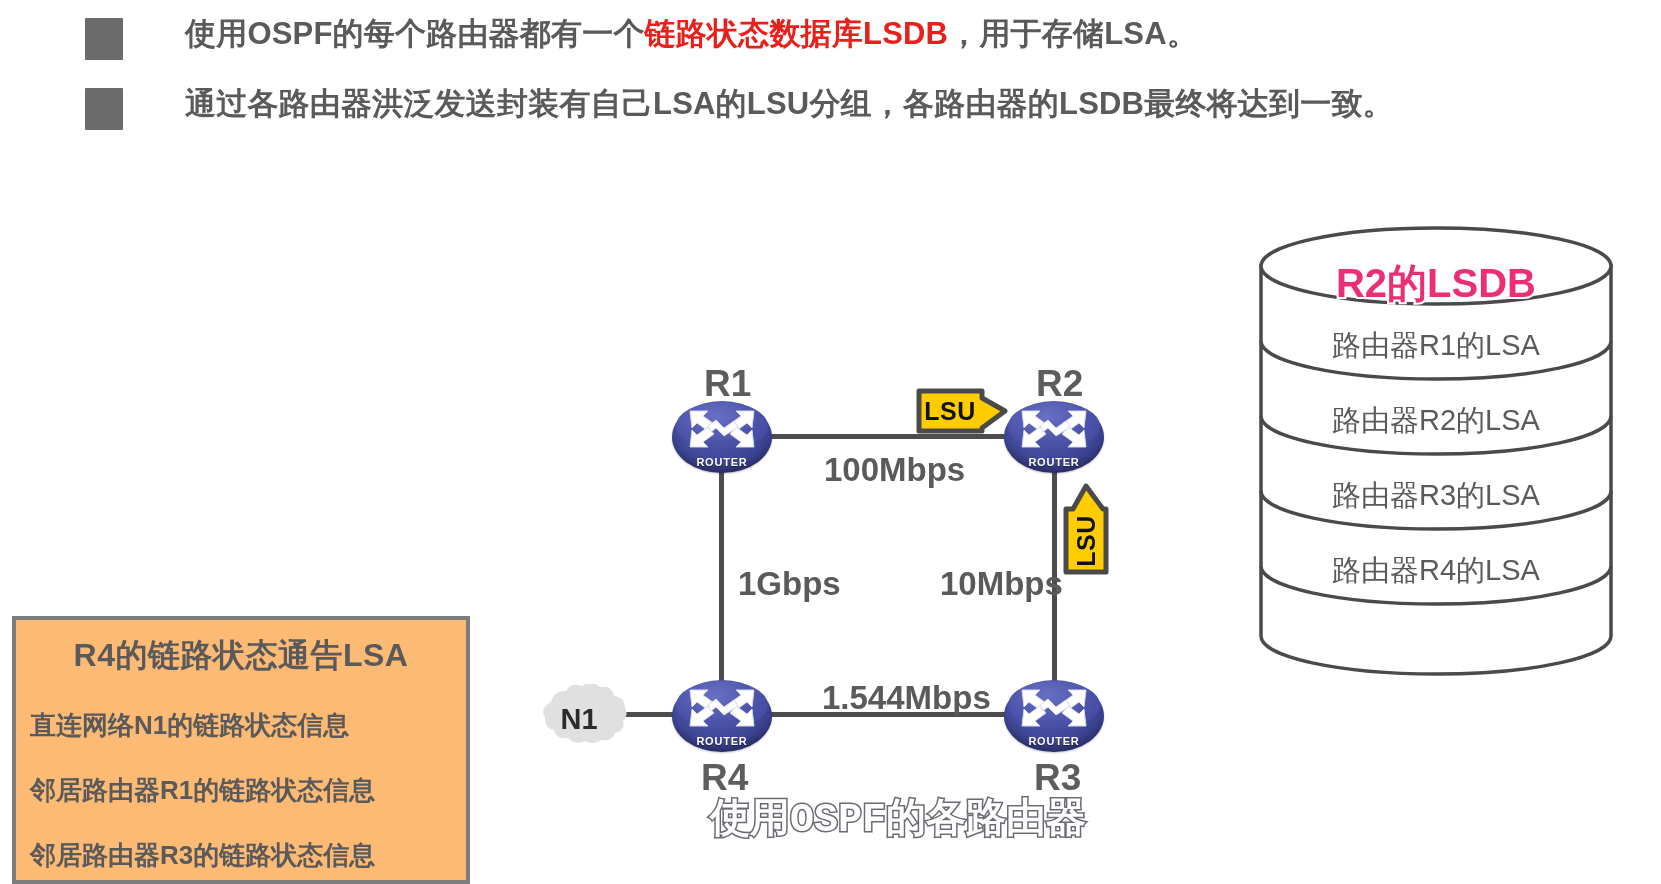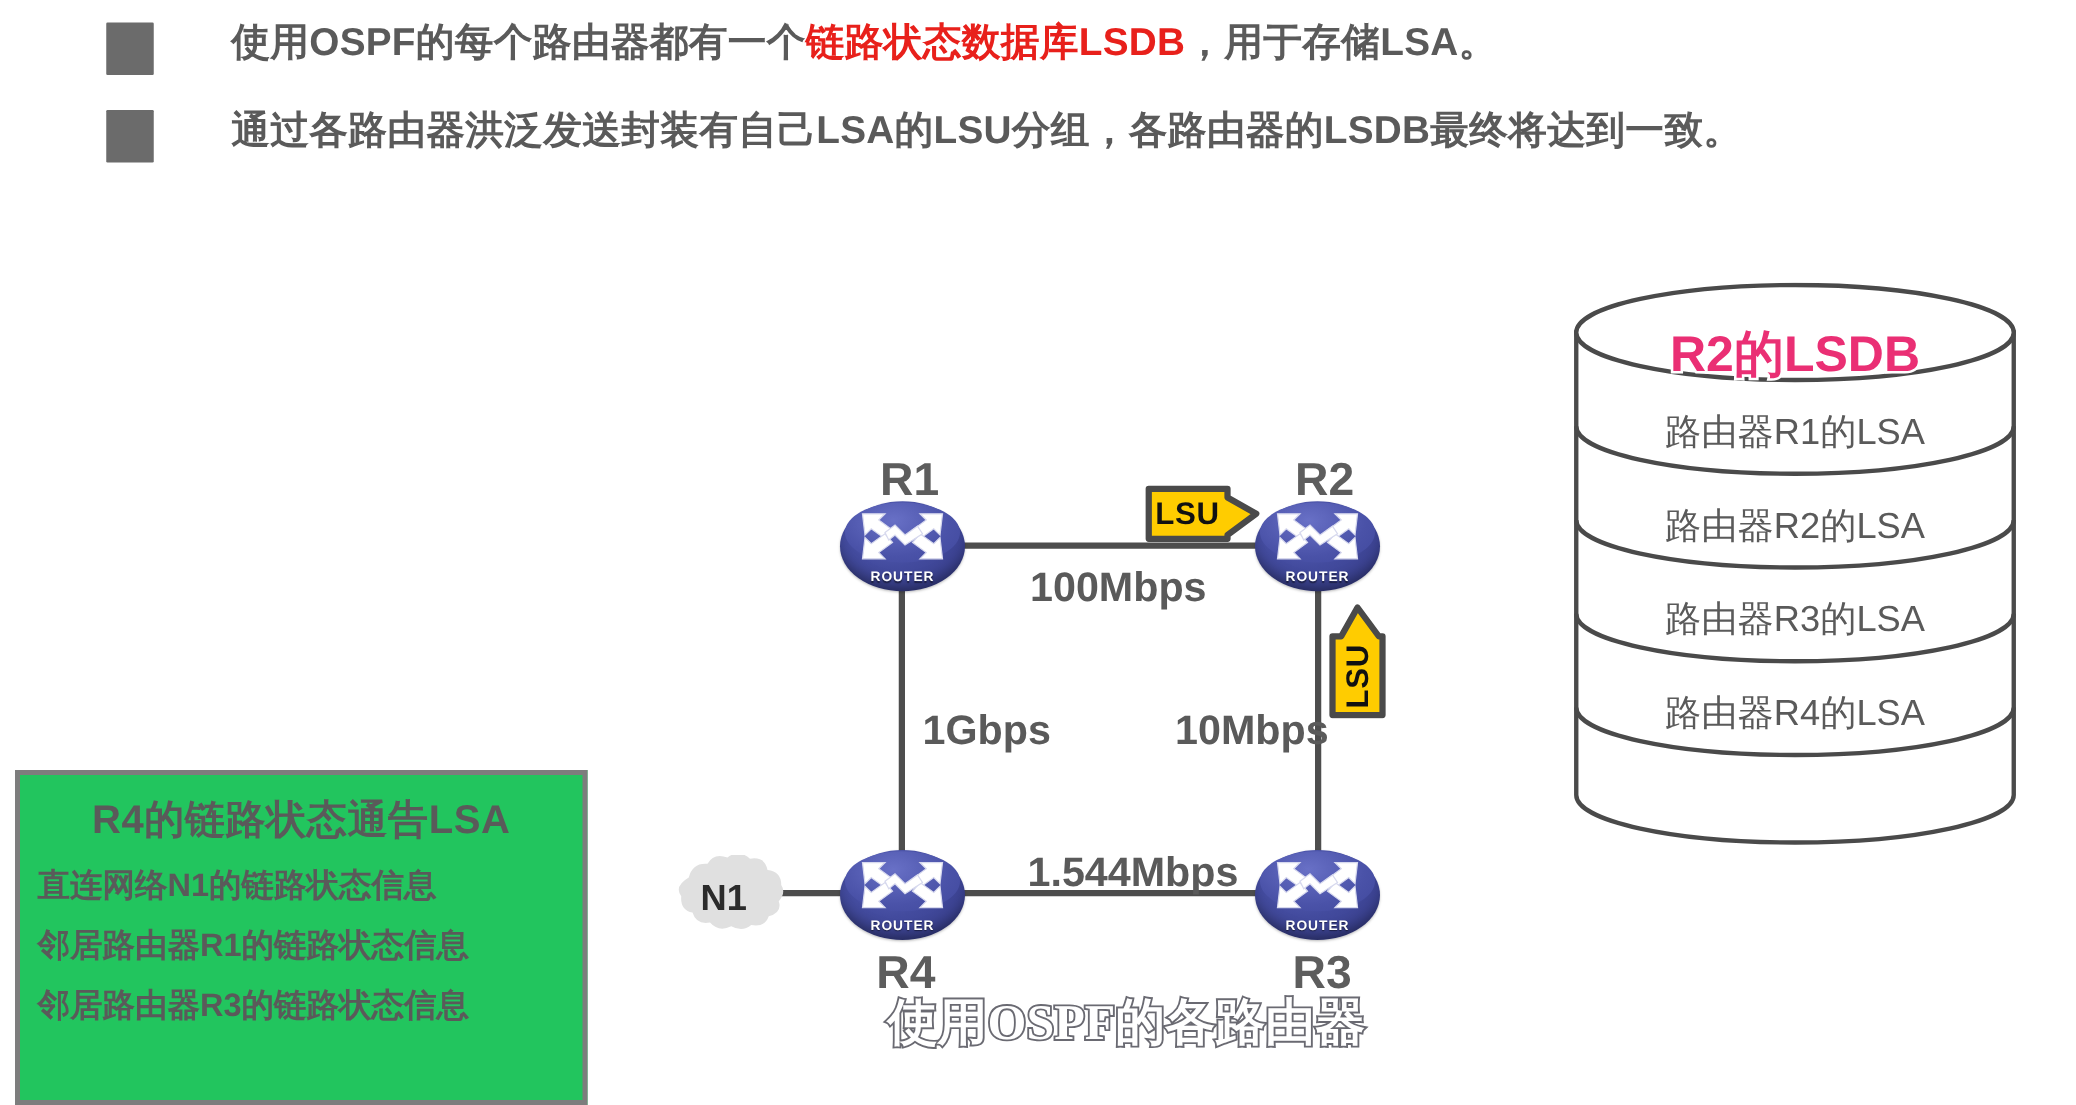--- a/index.html
+++ b/index.html
@@ -83,35 +83,35 @@
     transform:rotate(-90deg);
     font-family:"Liberation Sans","DejaVu Sans",sans-serif;
   }
 
   
   .caption{
     position:absolute;left:710px;top:790px;
     font-size:40px;font-weight:bold;color:#ffffff;white-space:nowrap;
     -webkit-text-stroke:3px #6a6a72;
     paint-order:stroke fill;
-    font-family:Liberation Serif, serif;
+    font-family:Liberation Mono, monospace;
   }
 
   
   .lsa-box{
     position:absolute;left:12px;top:616px;width:458px;height:268px;
-    border:4px solid #7d7d7d;background:#22c55e;box-sizing:border-box;
+    border:4px solid #7d7d7d;background:#fdba74;box-sizing:border-box;
   }
   .lsa-title{
     margin-top:14px;text-align:center;
     font-size:32px;font-weight:bold;color:#5a5a5a;letter-spacing:.5px;
     font-family:"Liberation Sans","DejaVu Sans",sans-serif;
   }
   .lsa-item{
-    margin-top:13px;padding-left:14px;
+    margin-top:30px;padding-left:14px;
     font-size:26px;font-weight:bold;color:#5a5a5a;white-space:nowrap;
     font-family:"Liberation Sans","DejaVu Sans",sans-serif;
   }
 
   
   .lsdb{position:absolute;left:1236px;top:226px;width:400px;height:450px;}
   .lsdb svg{position:absolute;left:0;top:0;width:400px;height:450px;}
   .lsdb-title{
     position:absolute;left:0;top:30px;width:400px;text-align:center;
     font-size:40px;font-weight:bold;color:#ea2f74;

